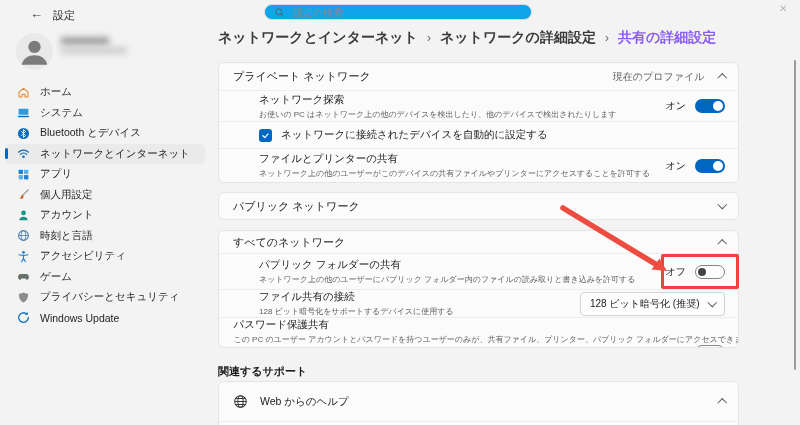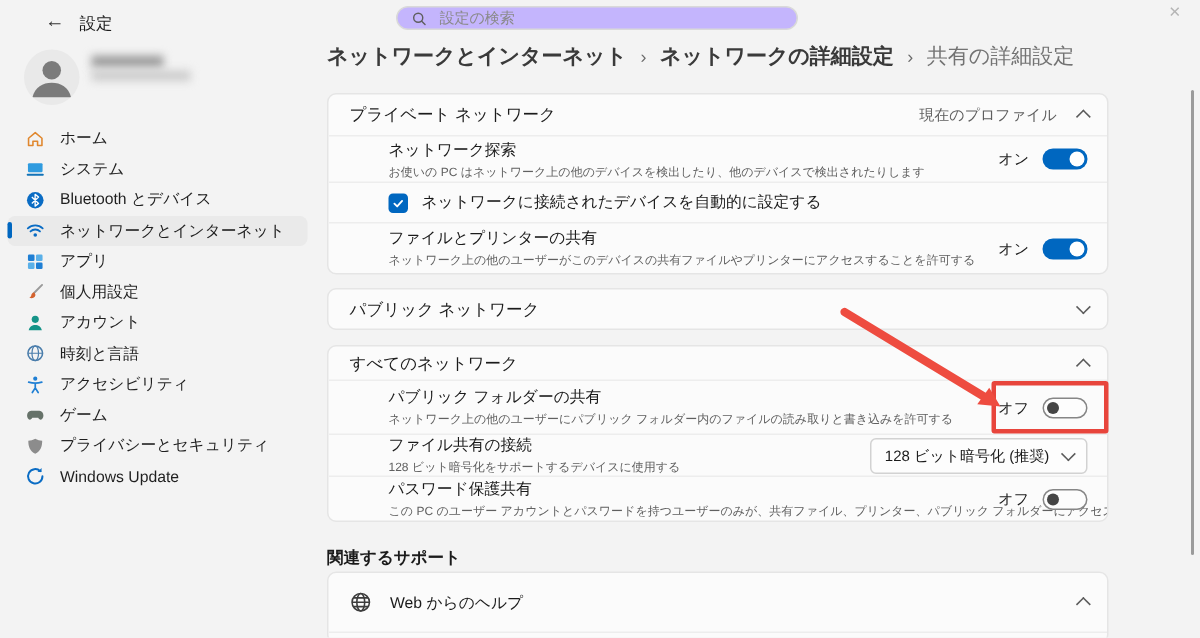--- a/index.html
+++ b/index.html
@@ -6,21 +6,21 @@
   body{width:800px;height:425px;overflow:hidden;background:#f3f3f3;
        font-family:"Liberation Sans","DejaVu Sans",sans-serif;color:#1b1b1b;
        -webkit-font-smoothing:antialiased;}
   #page{position:relative;width:800px;height:425px;overflow:hidden;}
 
   
   .back{position:absolute;left:30px;top:6px;font-size:13px;color:#333;}
   .app-title{position:absolute;left:53px;top:8px;font-size:11px;color:#1b1b1b;}
   .close-x{position:absolute;left:779px;top:3px;font-size:10px;color:#b5b5b5;}
   .searchbox{position:absolute;left:264px;top:4px;width:268px;height:16px;
-    background:#c4b5fd;border:1px solid #d9d9d9;border-radius:9px;
+    background:#0ea5e9;border:1px solid #d9d9d9;border-radius:9px;
     display:flex;align-items:center;gap:6px;padding:0 9px;box-sizing:border-box;}
   .searchbox svg{flex:none;}
   .searchbox input{border:none;outline:none;background:transparent;width:100%;
     font-size:10px;font-family:inherit;color:#444;}
   .searchbox input::placeholder{color:#8a8a8a;}
 
   
   #sidebar{position:absolute;left:0;top:28px;width:212px;height:397px;}
   .avatar{position:absolute;left:16px;top:5px;width:37px;height:37px;border-radius:50%;
     background:#e9e9e9;display:flex;align-items:center;justify-content:center;overflow:hidden;}
@@ -32,21 +32,21 @@
   .nav-item .ic{width:13px;height:13px;flex:none;display:flex;}
   .nav-item .lbl{font-size:10.5px;color:#1f1f1f;white-space:nowrap;}
   .nav-item.sel{background:#eaeaea;}
   .nav-item.sel::before{content:"";position:absolute;left:0;top:4.5px;width:3px;height:11px;
     border-radius:2px;background:#0067c0;}
 
   
   #breadcrumb{position:absolute;left:218px;top:29px;display:flex;align-items:center;gap:9px;
     font-size:14px;white-space:nowrap;}
   #breadcrumb .seg{font-weight:600;color:#3a3a3a;}
-  #breadcrumb .seg.last{font-weight:400;color:#737373;}
+  #breadcrumb .seg.last{font-weight:700;color:#8b5cf6;}
   #breadcrumb .sep{font-size:12px;color:#6a6a6a;}
 
   
   .card{position:absolute;left:218px;width:521px;background:#fbfbfb;
     border:1px solid #e5e5e5;border-radius:6px;box-sizing:border-box;overflow:hidden;}
   .row{display:flex;align-items:center;box-sizing:border-box;padding:0 13px 0 40px;}
   .row + .row{border-top:1px solid #ededed;}
   .row.hdr{padding-left:14px;}
   .hdr-title{font-size:11px;color:#1b1b1b;}
   .rt{display:flex;flex-direction:column;justify-content:center;min-width:0;}
@@ -307,21 +307,21 @@
         <span class="r-title">ファイル共有の接続</span>
         <span class="r-desc">128 ビット暗号化をサポートするデバイスに使用する</span>
       </span>
       <span class="ctrl">
         <span class="dropdown">
           <span>128 ビット暗号化 (推奨)</span>
           <span class="chev down"></span>
         </span>
       </span>
     </div>
-    <div class="row" style="height:30px;">
+    <div class="row" style="height:30px;flex-direction:column;">
       <span class="rt">
         <span class="r-title">パスワード保護共有</span>
         <span class="r-desc">この PC のユーザー アカウントとパスワードを持つユーザーのみが、共有ファイル、プリンター、パブリック フォルダーにアクセスできます</span>
       </span>
       <span class="ctrl">
         <span class="state">オフ</span>
         <span class="toggle off"></span>
       </span>
     </div>
   </div>

